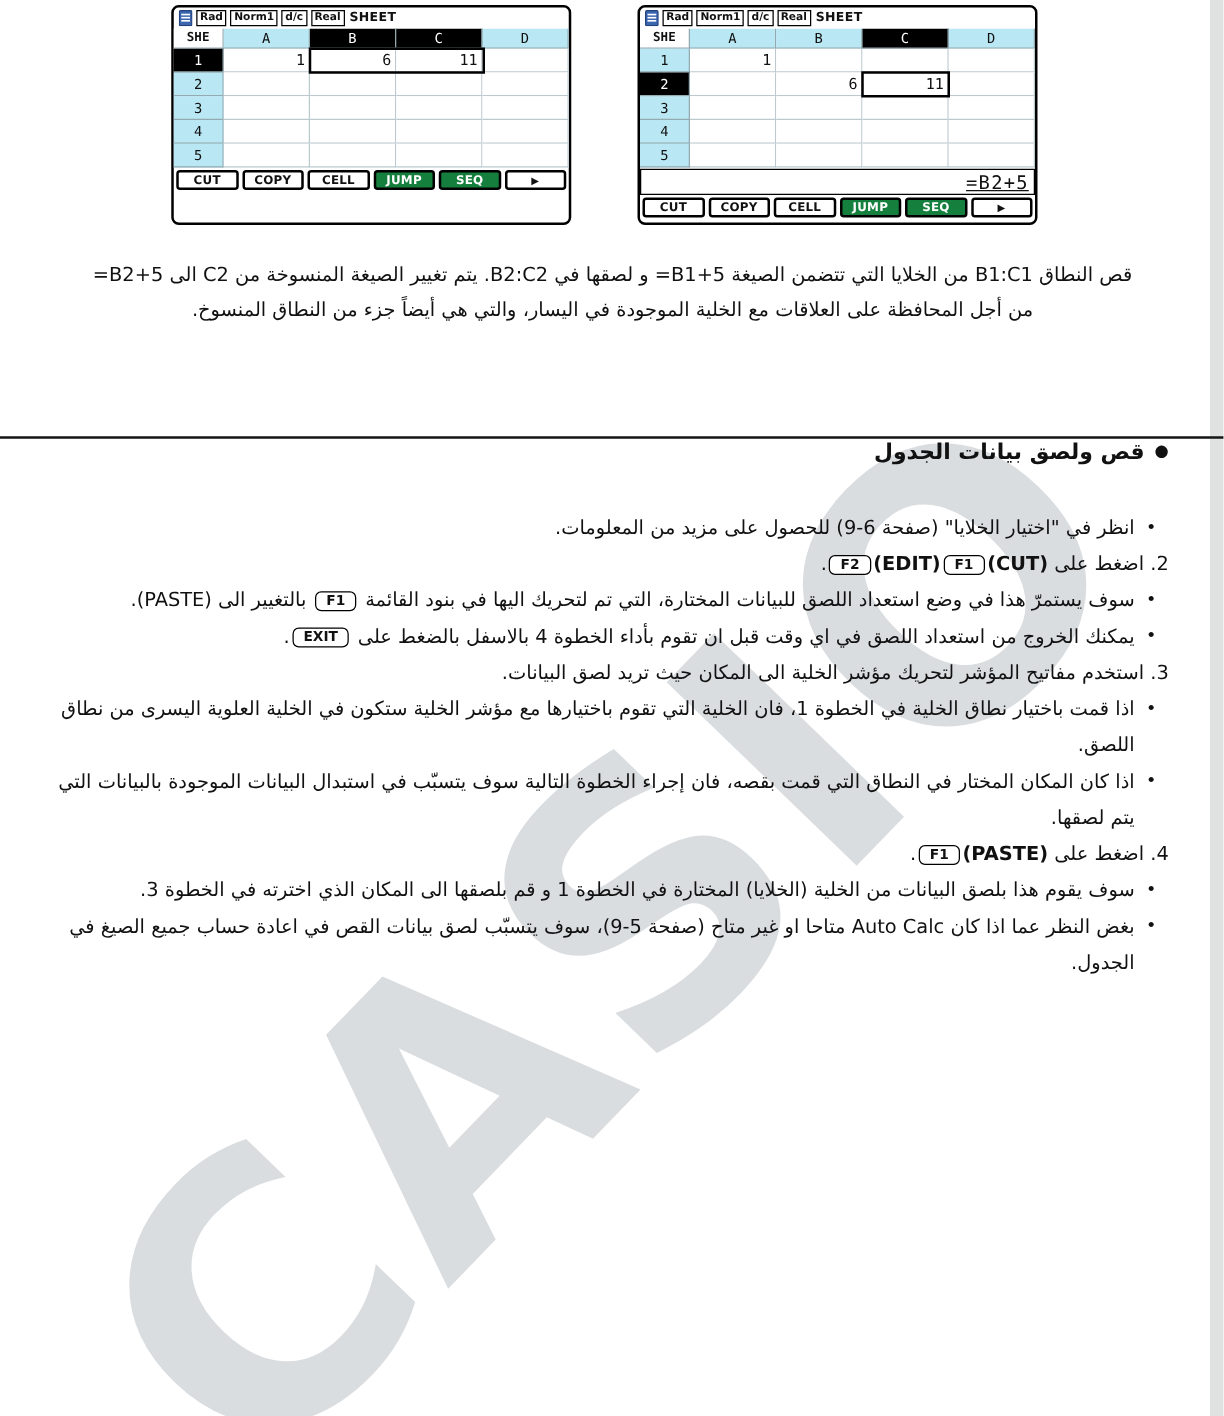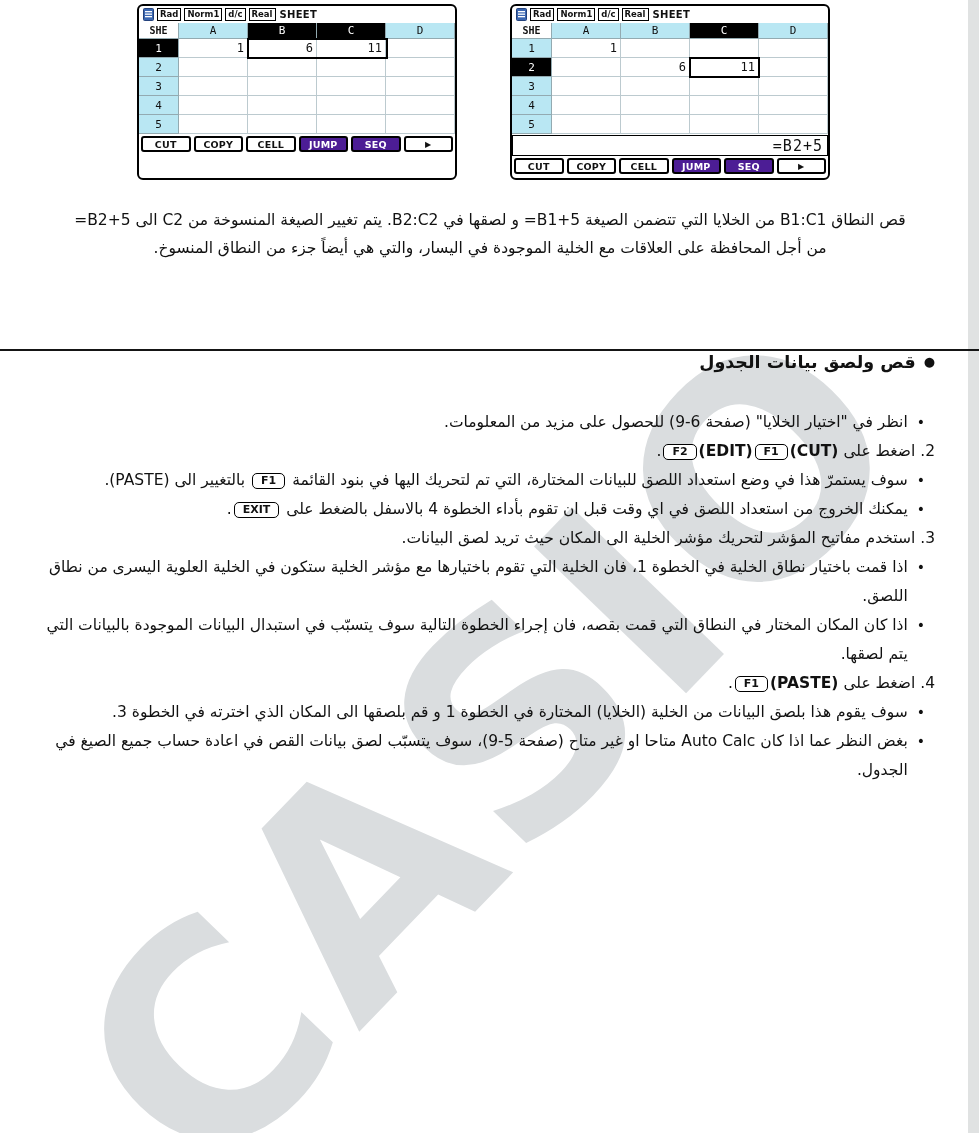--- a/index.html
+++ b/index.html
@@ -30,27 +30,27 @@
         display:flex; align-items:center; justify-content:center; }
   .hc.corner { background:#fff; font-weight:bold; font-size:10px; font-family:"DejaVu Sans Mono", monospace; }
   .hc.sel { background:#000; color:#fff; }
   .dc { background:#fff; border-right:1px solid #bccacf; border-bottom:1px solid #bccacf;
         font-family:"DejaVu Sans Mono", monospace; font-size:12px;
         display:flex; align-items:center; justify-content:flex-end; padding-right:3px; }
   .selbox { position:absolute; border:2px solid #000; pointer-events:none; }
 
   .ref { height:21px; border:1.5px solid #000; margin-top:1px; display:flex; align-items:center;
          font-family:"DejaVu Sans Mono", monospace; font-size:15px; padding:0 4px; letter-spacing:1px; }
-  .ref-right { justify-content:flex-end; }
+  .ref-right { justify-content:flex-end;text-decoration:underline; }
 
   .fkeys { display:flex; gap:3px; padding:1px 2px; margin-top:1px; }
   .fk { flex:1; height:16px; border:2px solid #000; border-radius:3px; background:#fff;
         display:flex; align-items:center; justify-content:center;
         font-size:9.5px; font-weight:bold; letter-spacing:.2px; }
-  .fk.fill { background:#4c1d95; color:#fff; border-color:#000; }
+  .fk.fill { background:#15803d; color:#fff; border-color:#000; }
   .fk.arrow { font-size:8px; }
 
   
   .intro { position:absolute; top:206px; left:70px; width:840px; direction:rtl;
            text-align:center; font-size:15.5px; line-height:28px; }
   .divider { position:absolute; top:349px; left:0; width:979px; height:2px; background:#151515; }
   .heading { position:absolute; top:352px; right:44px; direction:rtl; font-size:17.5px; font-weight:bold; }
   .hbullet { margin-left:8px; font-size:13px; vertical-align:2px; }
 
   .steps { position:absolute; top:408px; left:36px; right:44px; direction:rtl;

